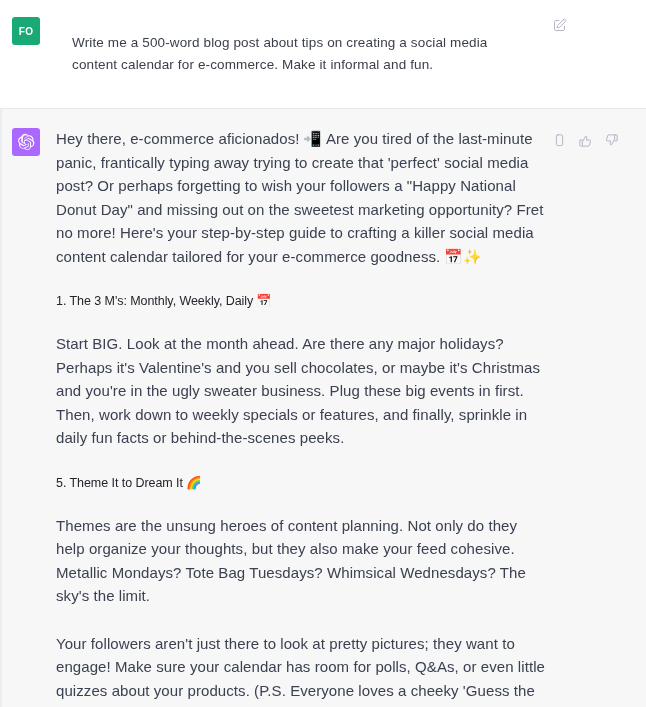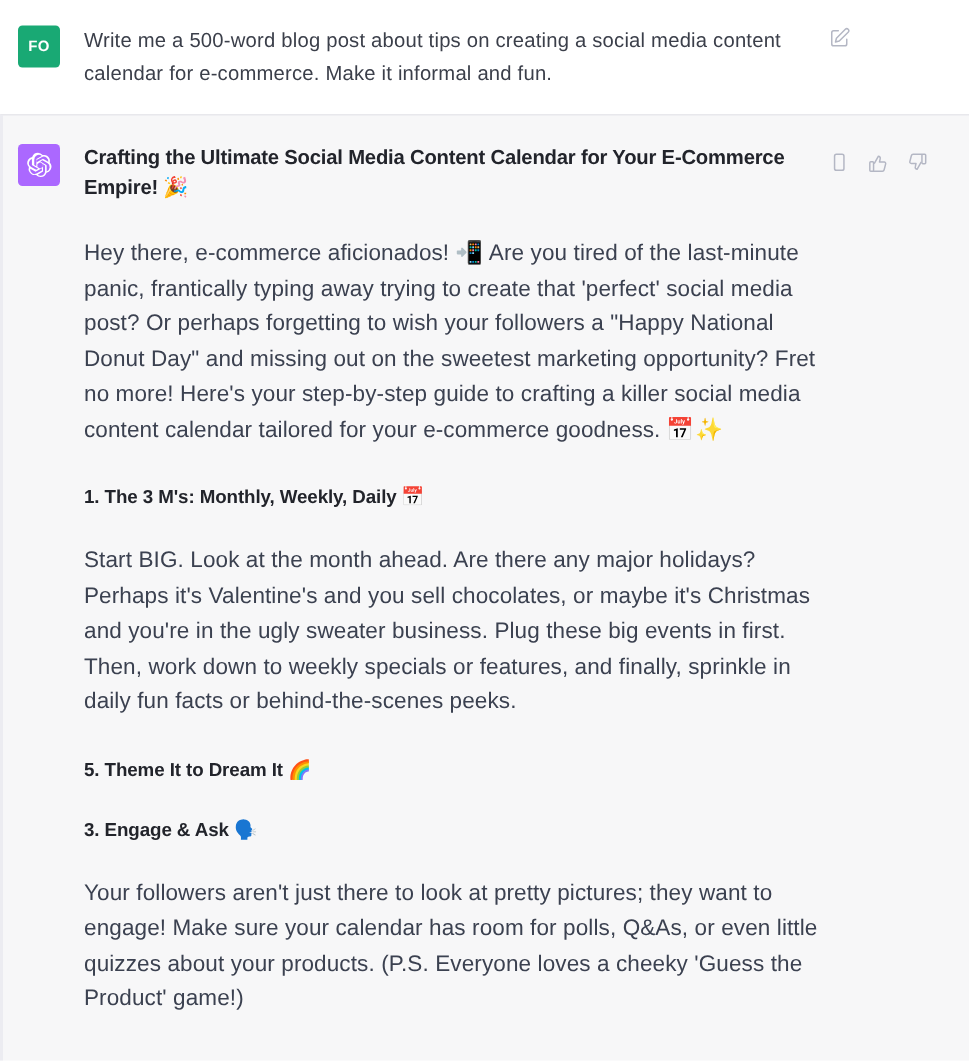--- a/index.html
+++ b/index.html
@@ -63,21 +63,21 @@
   }
   .body {
     flex: 1;
     min-width: 0;
     max-width: 490px;
   }
   .user-text {
     font-size: 13.5px;
     line-height: 22px;
     color: #3b3f4a;
-    margin: 0;
+    margin: 16px;
     letter-spacing: 0.01em;
   }
   .actions {
     display: flex;
     align-items: flex-start;
     gap: 10px;
     margin-left: 6px;
     padding-top: 2px;
   }
   .actions-assistant {
@@ -104,21 +104,21 @@
   .a-title {
     font-size: 13.5px;
     font-weight: 700;
     color: #22242b;
     margin: 0 0 22px 0;
     line-height: 20px;
     letter-spacing: -0.01em;
   }
   .a-h {
     font-size: 12.5px;
-    font-weight: 700;
+    font-weight: 400;
     color: #22242b;
     margin: 0 0 22px 0;
     line-height: 18px;
     letter-spacing: -0.005em;
   }
   .a-p {
     font-size: 15px;
     line-height: 23.5px;
     color: #3b4150;
     margin: 0 0 24px 0;
@@ -149,29 +149,28 @@
 
   <div class="msg msg-assistant">
     <div class="avatar avatar-assistant">
       <span>
         <svg viewBox="0 0 24 24" fill="#ffffff">
             <path d="M21.6 10.2a5.4 5.4 0 0 0-.5-4.4 5.5 5.5 0 0 0-5.9-2.6A5.4 5.4 0 0 0 11.1 1a5.5 5.5 0 0 0-5.2 3.8A5.4 5.4 0 0 0 2.3 7.4a5.5 5.5 0 0 0 .7 6.4 5.4 5.4 0 0 0 .5 4.4 5.5 5.5 0 0 0 5.9 2.6 5.4 5.4 0 0 0 4.1 1.8 5.5 5.5 0 0 0 5.2-3.8 5.4 5.4 0 0 0 3.6-2.6 5.5 5.5 0 0 0-.7-6.4zm-8.2 11.4a4.1 4.1 0 0 1-2.6-.9l.1-.1 4.3-2.5a.7.7 0 0 0 .4-.6v-6.1l1.8 1.1v5a4.1 4.1 0 0 1-4 4.1zM4.7 18a4.1 4.1 0 0 1-.5-2.8l.1.1 4.3 2.5a.7.7 0 0 0 .7 0l5.3-3v2.1l-4.4 2.5a4.1 4.1 0 0 1-5.5-1.4zM3.6 8.4a4.1 4.1 0 0 1 2.1-1.8v5.1a.7.7 0 0 0 .3.6l5.3 3-1.8 1-4.4-2.5a4.1 4.1 0 0 1-1.5-5.4zm14.9 3.5L13.2 8.8 15 7.8l4.4 2.5a4.1 4.1 0 0 1-.6 7.4v-5.1a.7.7 0 0 0-.3-.6zm1.8-2.7l-.1-.1-4.3-2.5a.7.7 0 0 0-.7 0l-5.3 3V7.5l4.4-2.5a4.1 4.1 0 0 1 6 4.2zM9.6 13.1l-1.8-1v-5a4.1 4.1 0 0 1 6.7-3.2l-.1.1-4.3 2.5a.7.7 0 0 0-.4.6zm1-2.1L13 9.6l2.4 1.4v2.8L13 15.2l-2.4-1.4z"></path>
           </svg>
       </span>
     </div>
     <div class="body">
-      <p class="a-title">Crafting the Ultimate Social Media Content Calendar for Your E-Commerce Empire! 🎉</p>
       <p class="a-p">Hey there, e-commerce aficionados! 📲 Are you tired of the last-minute panic, frantically typing away trying to create that 'perfect' social media post? Or perhaps forgetting to wish your followers a "Happy National Donut Day" and missing out on the sweetest marketing opportunity? Fret no more! Here's your step-by-step guide to crafting a killer social media content calendar tailored for your e-commerce goodness. 📅✨</p>
 
       <p class="a-h">1. The 3 M's: Monthly, Weekly, Daily 📅</p>
       <p class="a-p">Start BIG. Look at the month ahead. Are there any major holidays? Perhaps it's Valentine's and you sell chocolates, or maybe it's Christmas and you're in the ugly sweater business. Plug these big events in first. Then, work down to weekly specials or features, and finally, sprinkle in daily fun facts or behind-the-scenes peeks.</p>
 
       <p class="a-h">5. Theme It to Dream It 🌈</p>
+      <p class="a-p">Themes are the unsung heroes of content planning. Not only do they help organize your thoughts, but they also make your feed cohesive. Metallic Mondays? Tote Bag Tuesdays? Whimsical Wednesdays? The sky's the limit.</p>
 
-      <p class="a-h">3. Engage &amp; Ask 🗣️</p>
       <p class="a-p">Your followers aren't just there to look at pretty pictures; they want to engage! Make sure your calendar has room for polls, Q&amp;As, or even little quizzes about your products. (P.S. Everyone loves a cheeky 'Guess the Product' game!)</p>
 
     </div>
     <div class="actions actions-assistant">
       <span class="icon-btn" title="Copy">
         <svg viewBox="0 0 24 24">
             <rect x="7" y="3" width="10" height="17" rx="2"></rect>
           </svg>
       </span>
       <span class="icon-btn" title="Good response">

